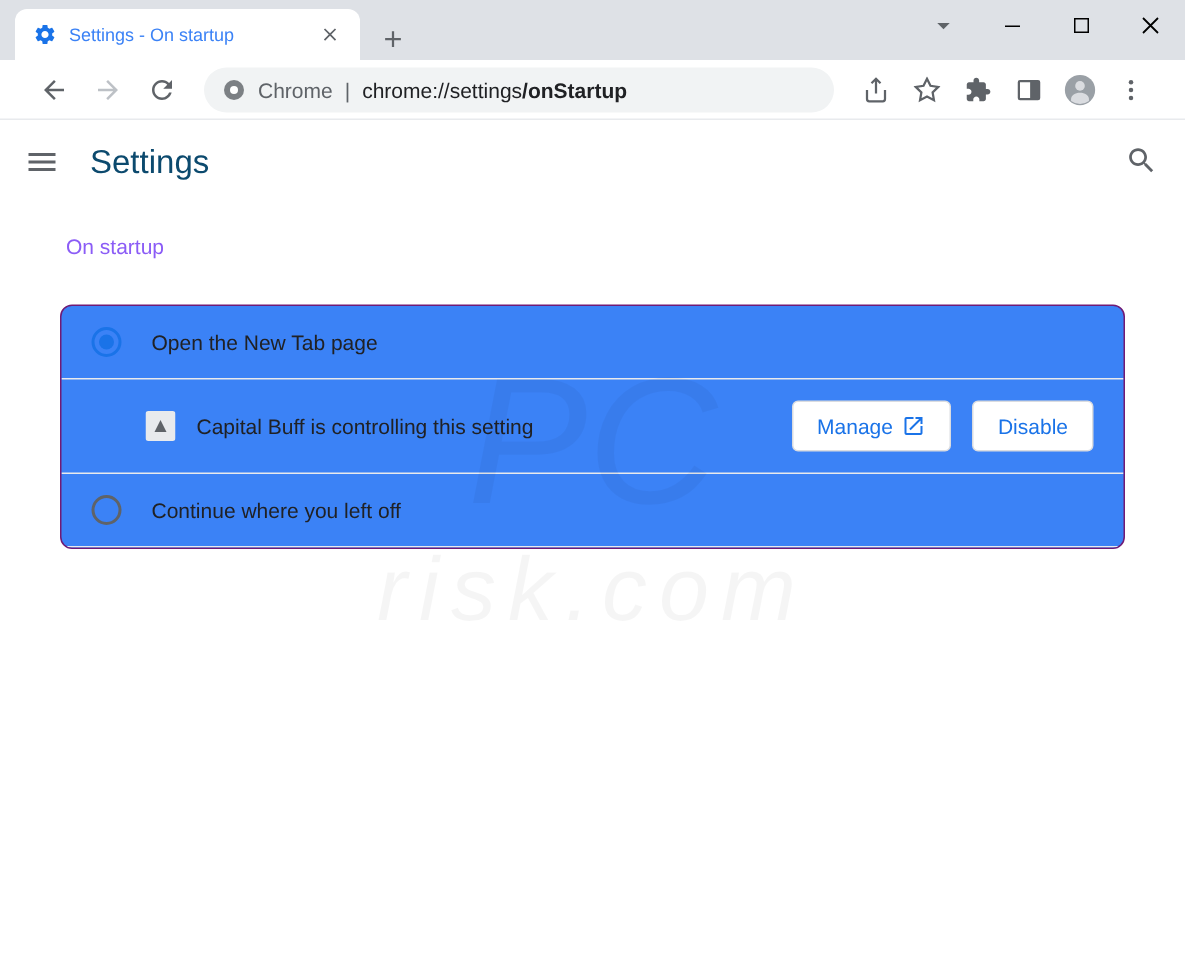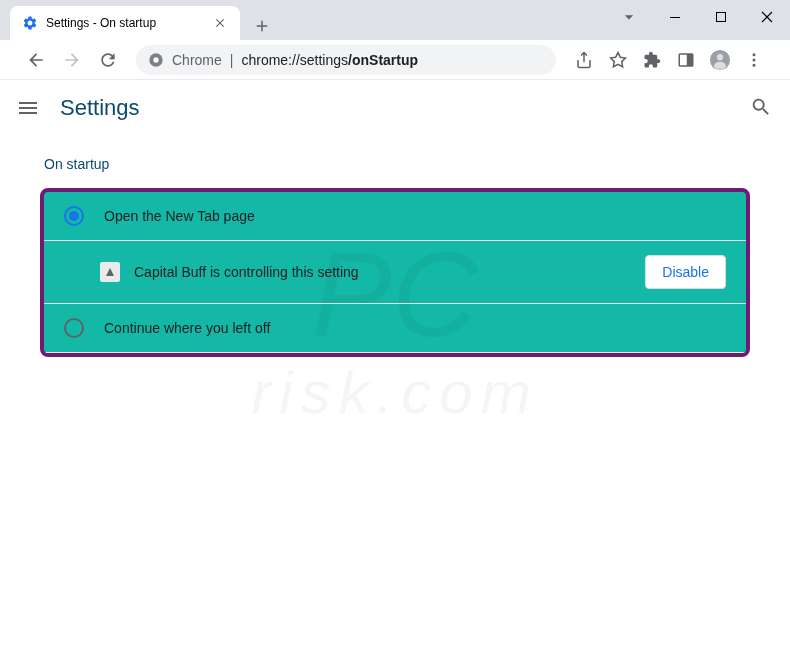--- a/index.html
+++ b/index.html
@@ -2,21 +2,21 @@
 <html><head>
   <meta charset="utf-8">
   <style>
     * { margin: 0; padding: 0; box-sizing: border-box; font-family: 'Segoe UI', Arial, sans-serif; }
     body { background: #fff; width: 790px; height: 653px; overflow: hidden; position: relative; }
     
     .titlebar { height: 40px; display: flex; align-items: flex-start; background: #dee1e6; }
     .tabs { display: flex; align-items: flex-end; height: 40px; padding-left: 10px; flex: 1; }
     .tab { background: #fff; border-radius: 8px 8px 0 0; padding: 8px 12px; display: flex; align-items: center; gap: 8px; height: 34px; width: 230px; margin-top: 6px; }
     .tab-icon { width: 16px; height: 16px; display: flex; align-items: center; justify-content: center; }
-    .tab-title { font-size: 12px; color: #000000; flex: 1; white-space: nowrap; overflow: hidden; }
+    .tab-title { font-size: 12px; color: #3b82f6; flex: 1; white-space: nowrap; overflow: hidden; }
     .tab-close { width: 16px; height: 16px; display: flex; align-items: center; justify-content: center; color: #5f6368; cursor: pointer; }
     .new-tab { width: 28px; height: 28px; display: flex; align-items: center; justify-content: center; color: #5f6368; margin-left: 8px; margin-top: 8px; cursor: pointer; }
     .window-controls { display: flex; gap: 0; margin-top: 2px; }
     .win-btn { width: 46px; height: 30px; display: flex; align-items: center; justify-content: center; color: #000; cursor: pointer; }
     .win-chevron { width: 46px; height: 30px; display: flex; align-items: center; justify-content: center; color: #5f6368; }
     
     .toolbar { height: 40px; background: #fff; display: flex; align-items: center; padding: 0 20px; gap: 4px; border-bottom: 1px solid #e8eaed; }
     .nav-btn { width: 32px; height: 32px; display: flex; align-items: center; justify-content: center; color: #5f6368; border-radius: 50%; cursor: pointer; }
     .nav-btn.disabled { color: #bdc1c6; cursor: default; }
     .omnibox { flex: 1; height: 30px; background: #f1f3f4; border-radius: 15px; display: flex; align-items: center; padding: 0 12px; gap: 8px; margin: 0 8px; }
@@ -26,23 +26,23 @@
     .omnibox-url .bold { font-weight: 700; }
     .toolbar-icons { display: flex; gap: 2px; align-items: center; }
     .toolbar-icon { width: 32px; height: 32px; display: flex; align-items: center; justify-content: center; color: #5f6368; cursor: pointer; border-radius: 50%; }
     
     .settings-header { height: 56px; display: flex; align-items: center; padding: 0 16px; gap: 20px; }
     .menu-icon { width: 24px; height: 24px; cursor: pointer; color: #5f6368; }
     .settings-title { font-size: 22px; color: #0c4a6e; flex: 1; }
     .search-icon { width: 24px; height: 24px; cursor: pointer; color: #5f6368; }
     
     .content { padding: 20px 40px; }
-    .section-label { font-size: 14px; color: #0c4a6e; margin-bottom: 16px; padding-left: 4px; }
-    
-    .card { background: #14b8a6; border: 4px solid #701a75; border-radius: 8px; overflow: hidden; }
+    .section-label { font-size: 14px; color: #8b5cf6; margin-bottom: 31px; padding-left: 4px; }
+    
+    .card { background: #3b82f6; border: 1px solid #701a75; border-radius: 8px; overflow: hidden; }
     .radio-row { display: flex; align-items: center; padding: 14px 20px; gap: 20px; cursor: pointer; }
     .radio-outer { width: 20px; height: 20px; border: 2px solid #5f6368; border-radius: 50%; display: flex; align-items: center; justify-content: center; flex-shrink: 0; }
     .radio-outer.selected { border-color: #1a73e8; }
     .radio-inner { width: 10px; height: 10px; background: #1a73e8; border-radius: 50%; }
     .radio-label { font-size: 14px; color: #202124; }
     
     .extension-notice { display: flex; align-items: center; padding: 14px 20px 14px 56px; gap: 14px; border-top: 1px solid #e8eaed; }
     .ext-icon { width: 20px; height: 20px; flex-shrink: 0; display: flex; align-items: center; justify-content: center; }
     .ext-text { font-size: 14px; color: #202124; flex: 1; }
     .btn { padding: 8px 16px; border: 1px solid #dadce0; border-radius: 4px; background: #fff; color: #1a73e8; font-size: 14px; cursor: pointer; display: flex; align-items: center; gap: 6px; }
@@ -190,20 +190,26 @@
       <div class="radio-label">Open the New Tab page</div>
     </div>
     <div class="extension-notice">
       <div class="ext-icon">
         <svg viewBox="0 0 20 20" width="20" height="20">
             <rect width="20" height="20" fill="#e8eaed" rx="2"></rect>
             <path d="M6 14 L10 6 L14 14 Z" fill="#5f6368"></path>
           </svg>
       </div>
       <div class="ext-text">Capital Buff is controlling this setting</div>
+      <button class="btn">
+        <span>Manage</span>
+        <svg viewBox="0 0 24 24" width="16" height="16" fill="#1a73e8">
+            <path d="M19 19H5V5h7V3H5c-1.11 0-2 .9-2 2v14c0 1.1.89 2 2 2h14c1.1 0 2-.9 2-2v-7h-2v7zM14 3v2h3.59l-9.83 9.83 1.41 1.41L19 6.41V10h2V3h-7z"></path>
+          </svg>
+      </button>
       <button class="btn">Disable</button>
     </div>
     <div class="divider"></div>
     <div class="radio-row">
       <div class="radio-outer"></div>
       <div class="radio-label">Continue where you left off</div>
     </div>
     <div class="divider"></div>
   </div>
 </div>

